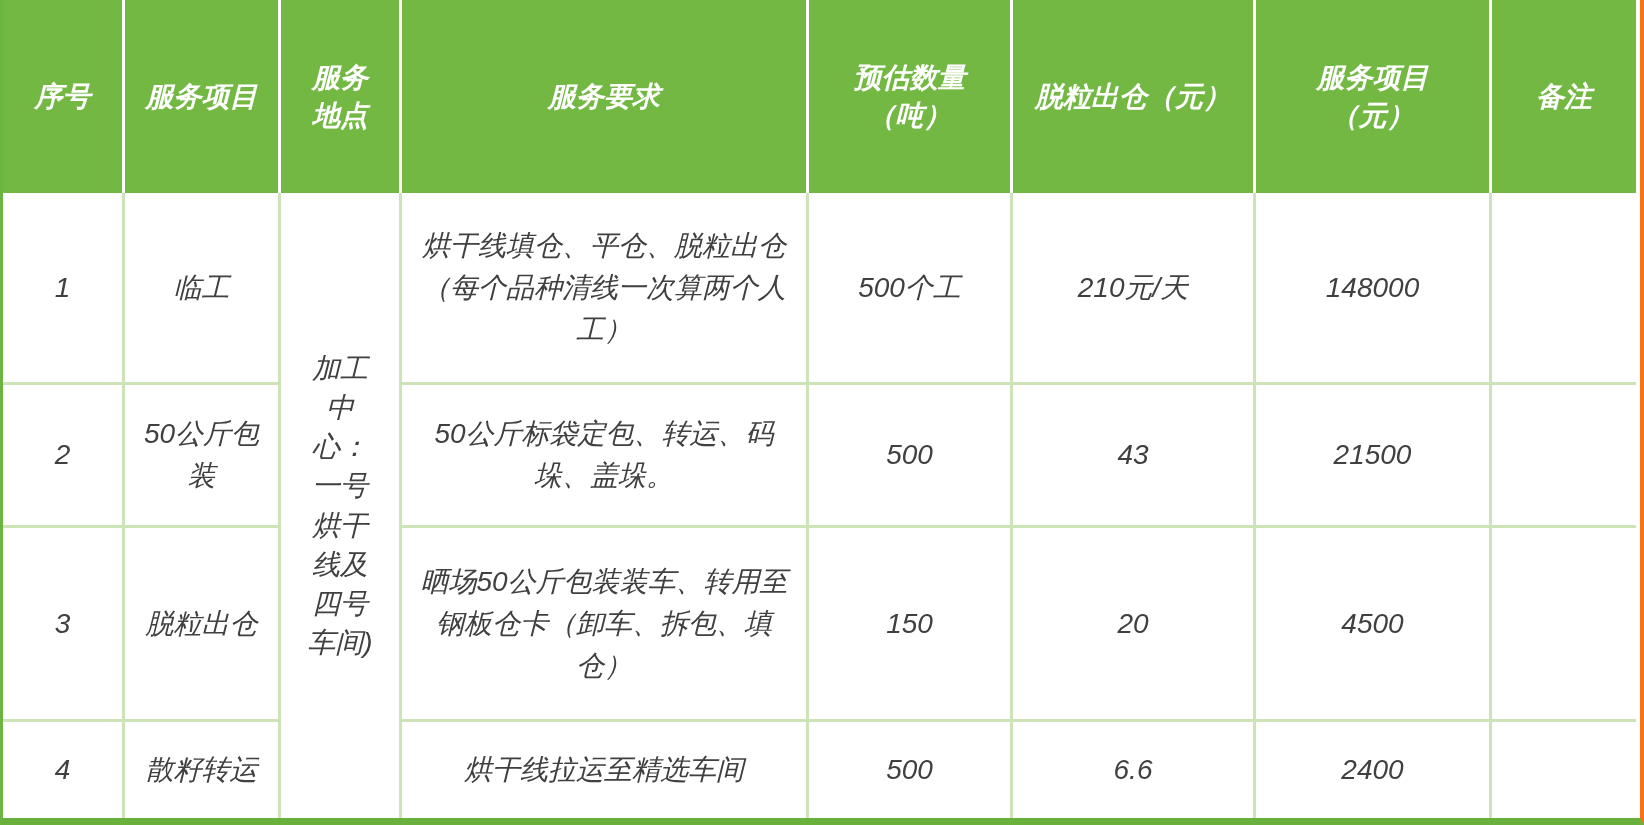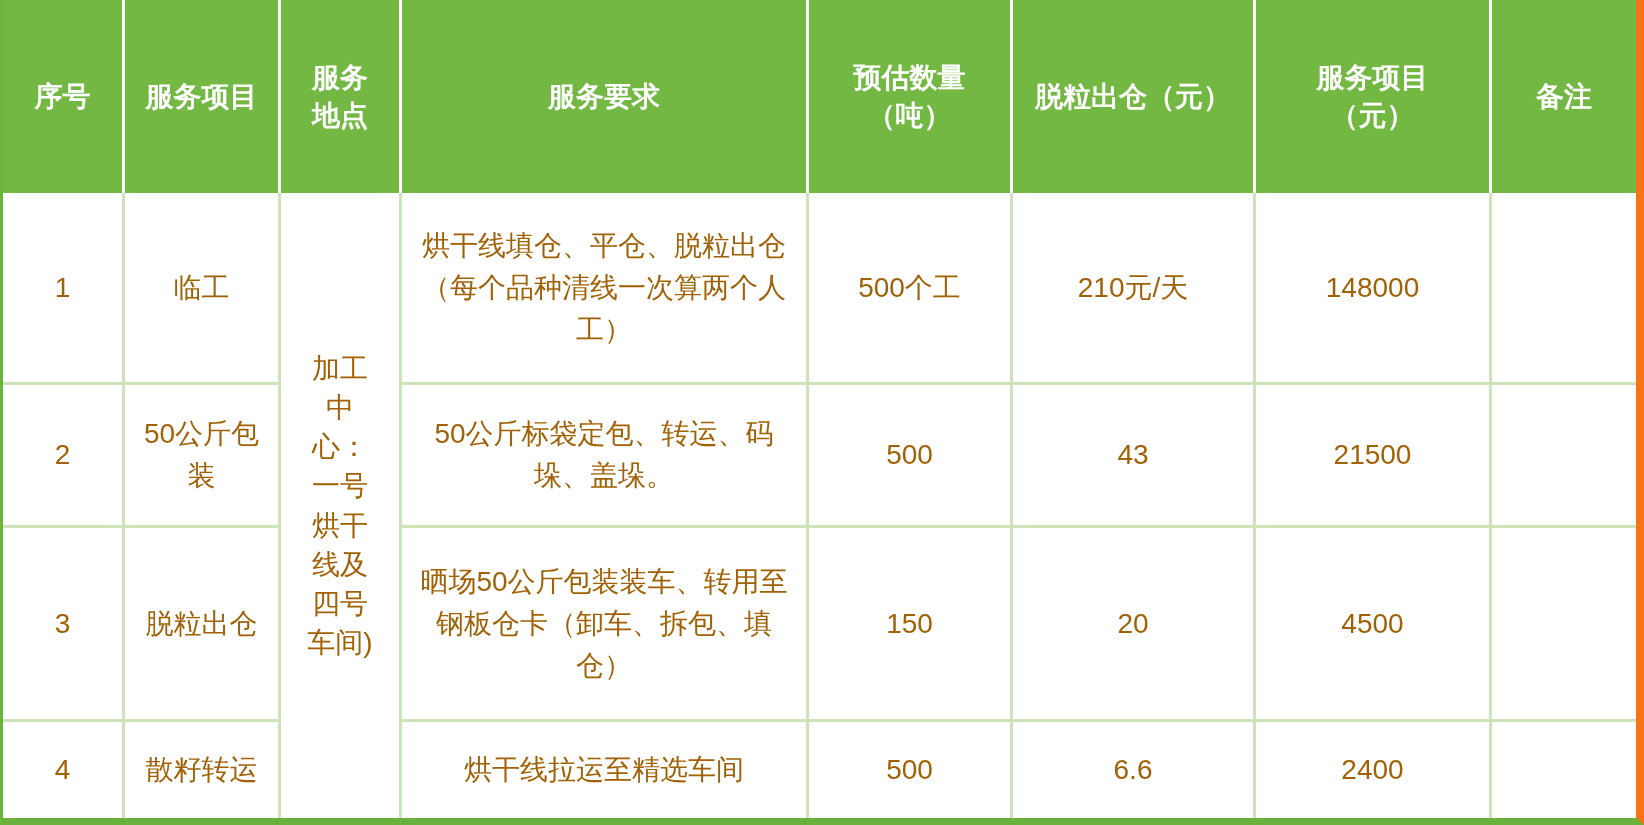--- a/index.html
+++ b/index.html
@@ -6,23 +6,24 @@
     margin: 0;
     padding: 0;
     background: #ffffff;
     font-family: "Liberation Sans", "DejaVu Sans", sans-serif;
   }
   .table-wrap {
     width: 1644px;
     height: 825px;
     box-sizing: border-box;
     border-left: 3px solid #6CB440;
-    border-right: 8px solid #f97316;
+    border-right: 4px solid #f97316;
     border-bottom: 7px solid #69B03C;
     overflow: hidden;
+    font-style: italic;
   }
   table.service-table {
     width: 1633px;
     height: 818px;
     border-collapse: separate;
     border-spacing: 0;
     table-layout: fixed;
   }
   .service-table th, .service-table td {
     box-sizing: border-box;
@@ -40,21 +41,21 @@
     line-height: 1.35;
     padding: 0 8px;
     border-right: 3px solid #ffffff;
   }
   .service-table thead th:last-child { border-right: none; }
   .service-table thead th.pad-tight { padding: 0 20px; }
   .service-table thead th.pad-wide  { padding: 0 23px; }
   
   .service-table tbody td {
     background: #ffffff;
-    color: #a16207;
+    color: #404040;
     font-size: 28px;
     line-height: 1.5;
     padding: 0 10px;
     border-right: 3px solid #CDE4B8;
     border-bottom: 3px solid #CDE4B8;
     margin-left: 33px;
   }
   .service-table tbody td:last-child { border-right: none; }
   .service-table tbody tr:last-child td { border-bottom: none; }
   .service-table tbody td.cell-location {

